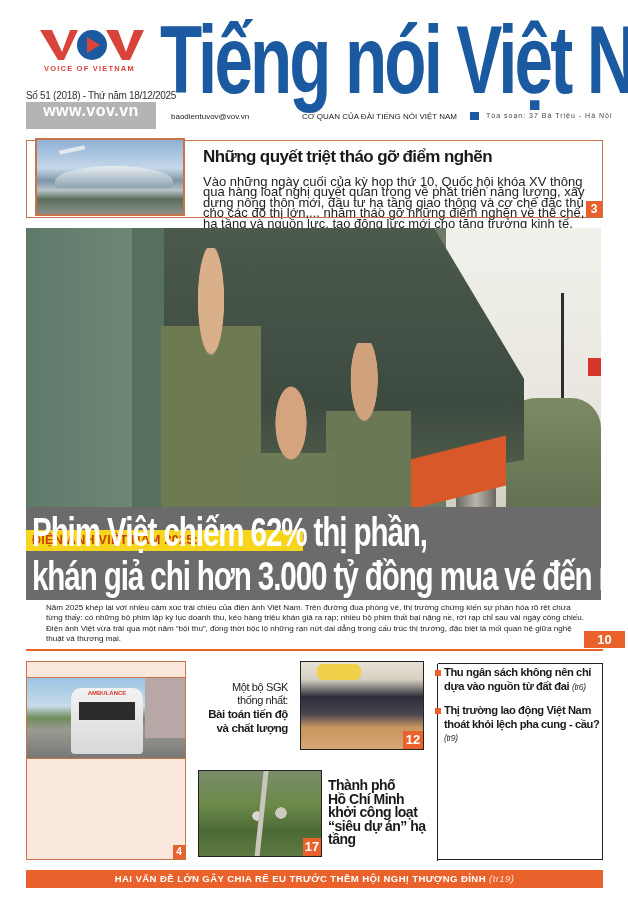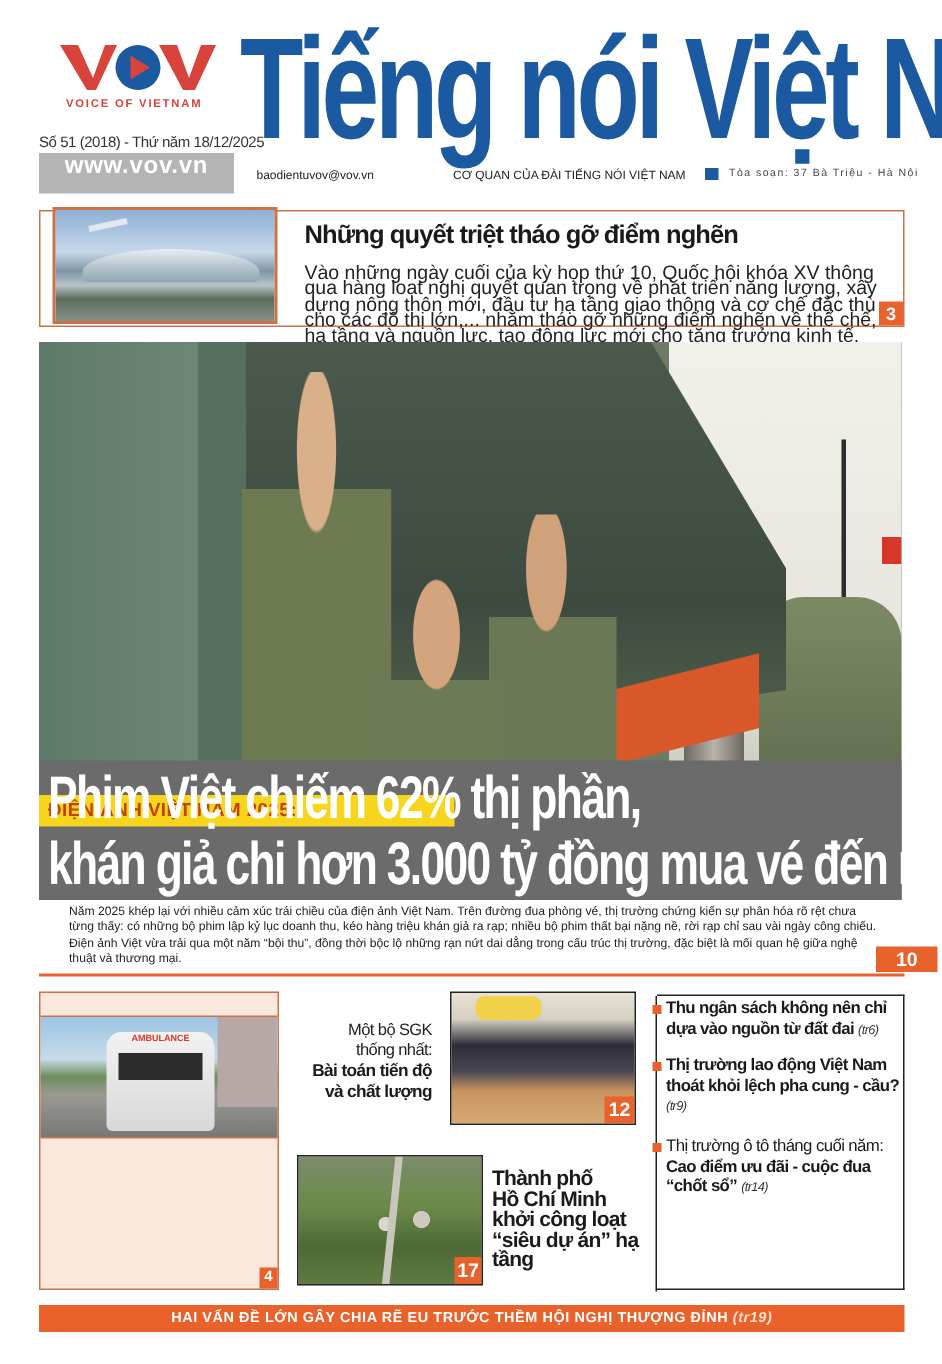--- a/index.html
+++ b/index.html
@@ -77,21 +77,21 @@
   
   .list-box { position: absolute; left: 438px; top: 663px; width: 165px; height: 197px; border: 1px solid #222; border-left-width: 0; }
   .list-box::before { content: ""; position: absolute; left: -1px; top: 0; width: 1px; height: 197px; background: #222; }
   .li { position: absolute; left: 6px; width: 158px; font-size: 11.2px; line-height: 13.6px; color: #1a1a1a; letter-spacing: -0.4px; }
   .li .b { font-weight: bold; }
   .li .ref { font-style: italic; font-size: 8.5px; font-weight: normal; color: #333; }
   .bullet { position: absolute; left: -9px; top: 4px; width: 6px; height: 6px; background: #e9612b; }
 
   
   .footer { position: absolute; left: 26px; top: 870px; width: 577px; height: 18px; background: #e9612b; color: #fff; text-align: center; font-size: 9.6px; line-height: 18px; font-weight: bold; letter-spacing: 0.4px; white-space: nowrap; }
-  .footer .ref { font-style: italic; font-weight: bold; color: #fbe0d0; }
+  .footer .ref { font-style: italic; font-weight: normal; color: #fbe0d0; }
 </style>
 </head>
 <body>
 
 <div class="logo">
   <svg class="logo-letters" viewBox="0 0 104 34">
     <polygon points="0,2 12,2 22,24 30,2 38,2 24,32 18,32" fill="#d8443c"></polygon>
     <circle cx="52" cy="17" r="15" fill="#1b5aa0"></circle>
     <polygon points="47,9 47,25 60,17" fill="#d8443c"></polygon>
     <polygon points="66,2 78,2 86,24 94,2 104,2 90,32 82,32" fill="#d8443c"></polygon>
@@ -179,24 +179,18 @@
   <div class="li" style="top:2px;">
     <span class="bullet"></span>
     <span class="b">Thu ngân sách không nên chỉ dựa vào nguồn từ đất đai</span>
     <span class="ref">(tr6)</span>
   </div>
   <div class="li" style="top:40px;">
     <span class="bullet"></span>
     <span class="b">Thị trường lao động Việt Nam thoát khỏi lệch pha cung - cầu?</span>
     <span class="ref">(tr9)</span>
   </div>
-  <div class="li" style="top:94px;">
-    <span class="bullet"></span>
-    <div>Thị trường ô tô tháng cuối năm:</div>
-    <span class="b">Cao điểm ưu đãi - cuộc đua “chốt sổ”</span>
-    <span class="ref">(tr14)</span>
-  </div>
 </div>
 
 <div class="footer">
   <span>HAI VẤN ĐỀ LỚN GÂY CHIA RẼ EU TRƯỚC THỀM HỘI NGHỊ THƯỢNG ĐỈNH</span>
   <span class="ref">(tr19)</span>
 </div>
 
 </body></html>

